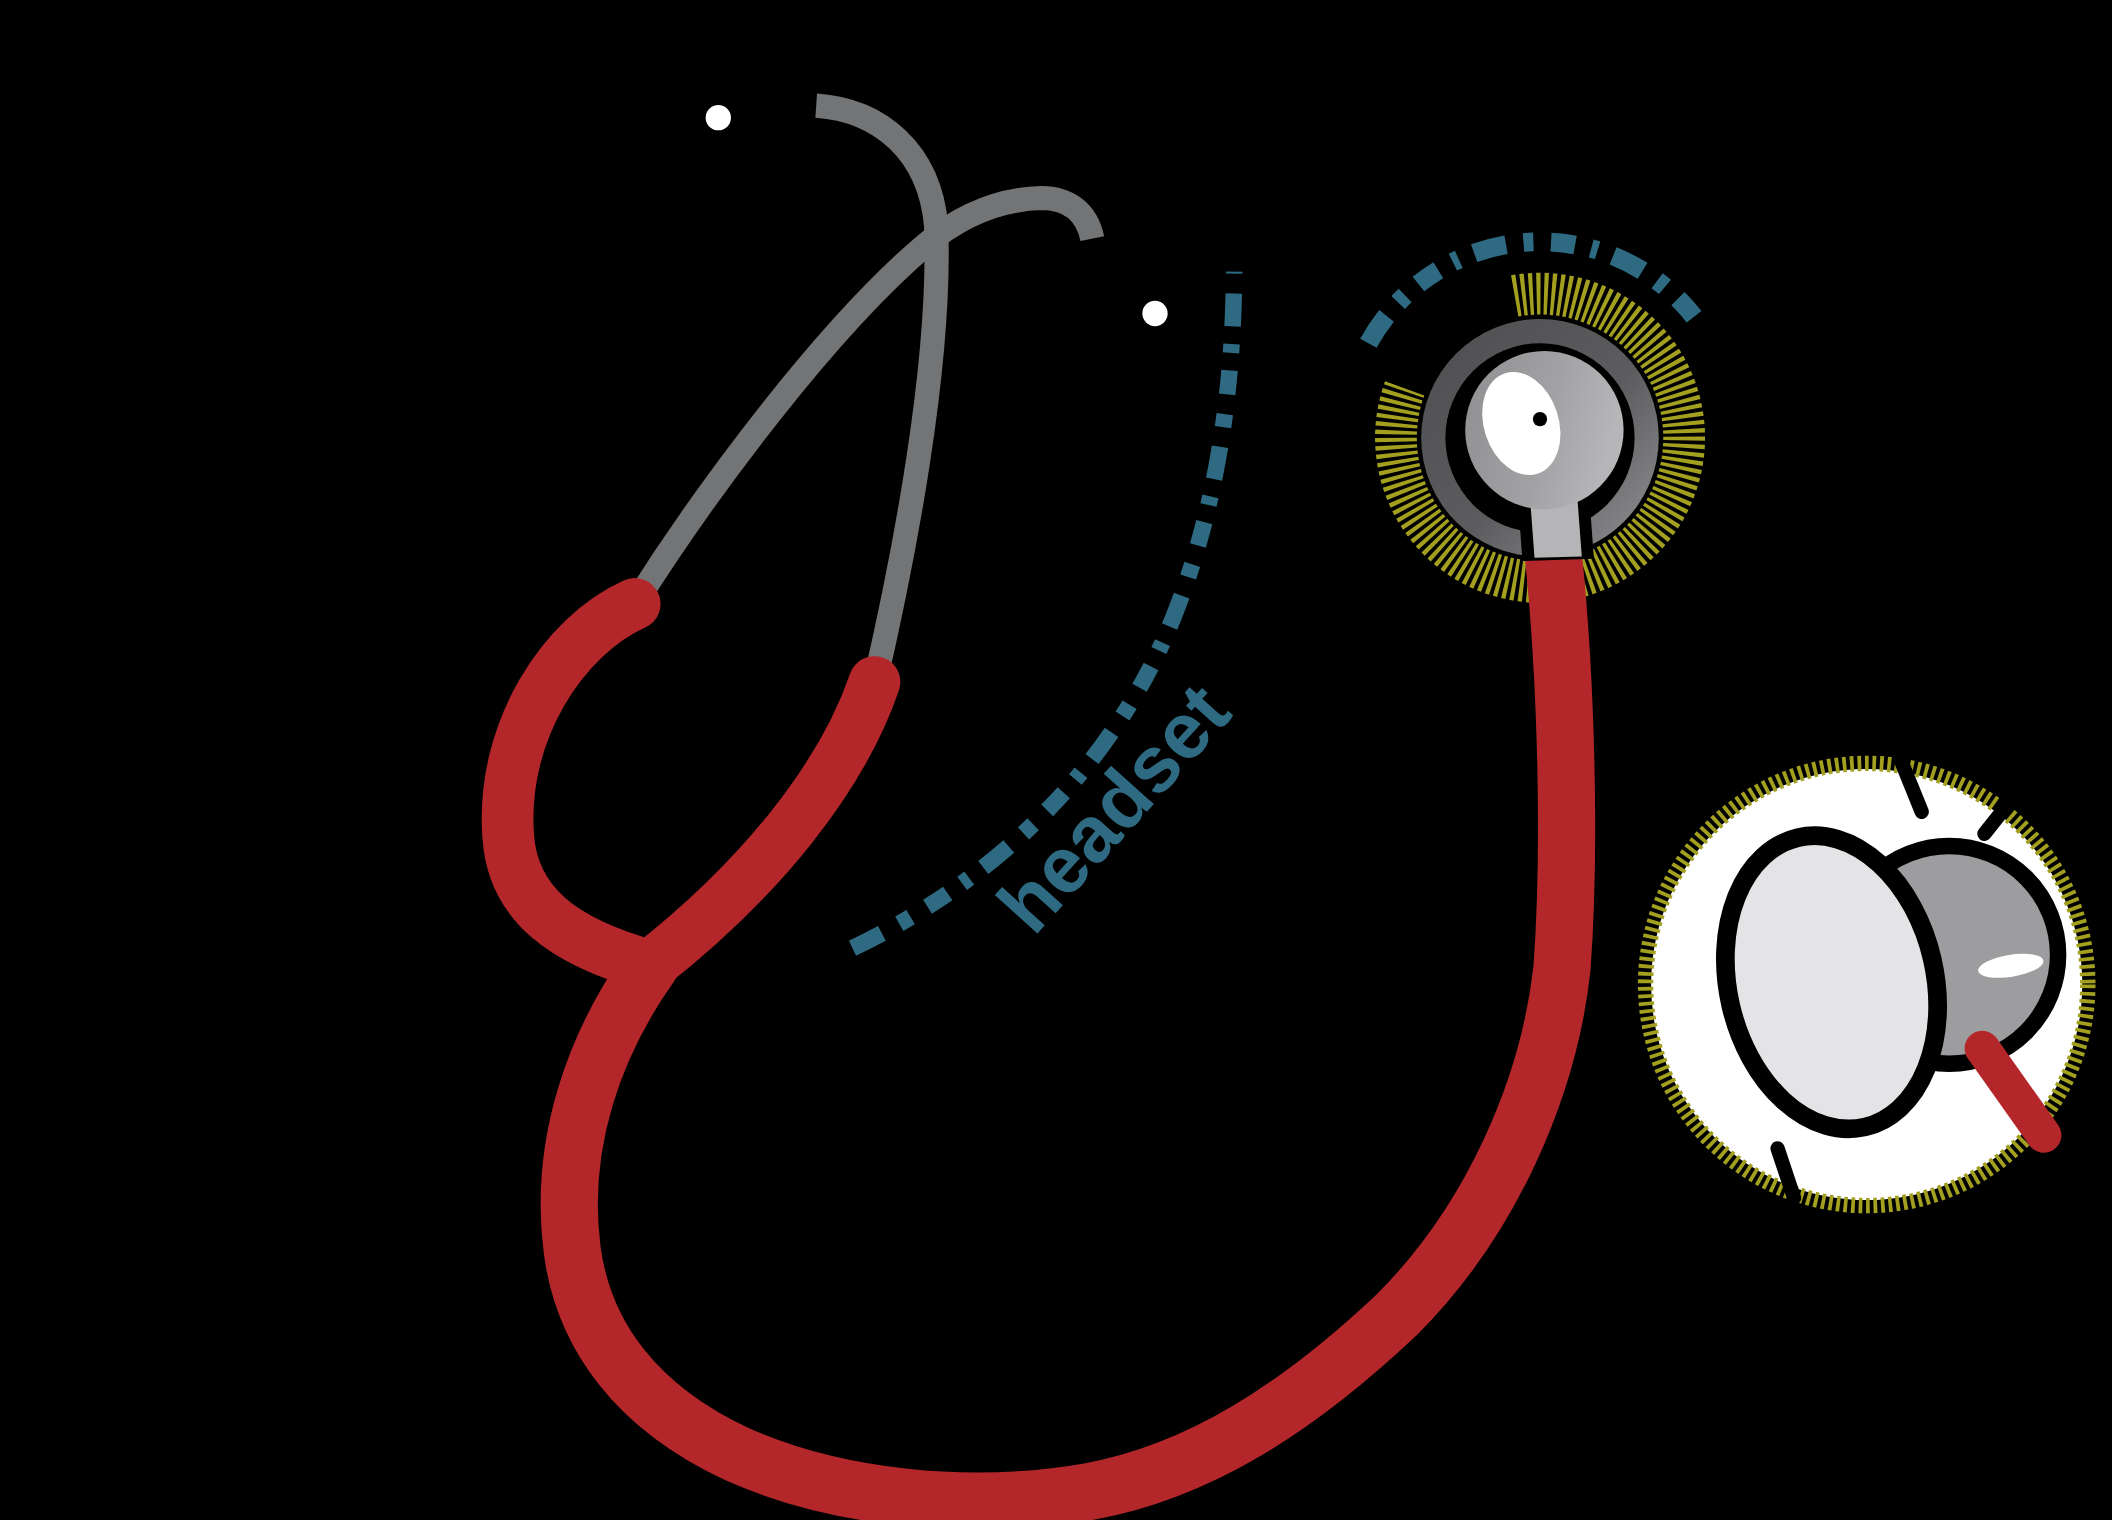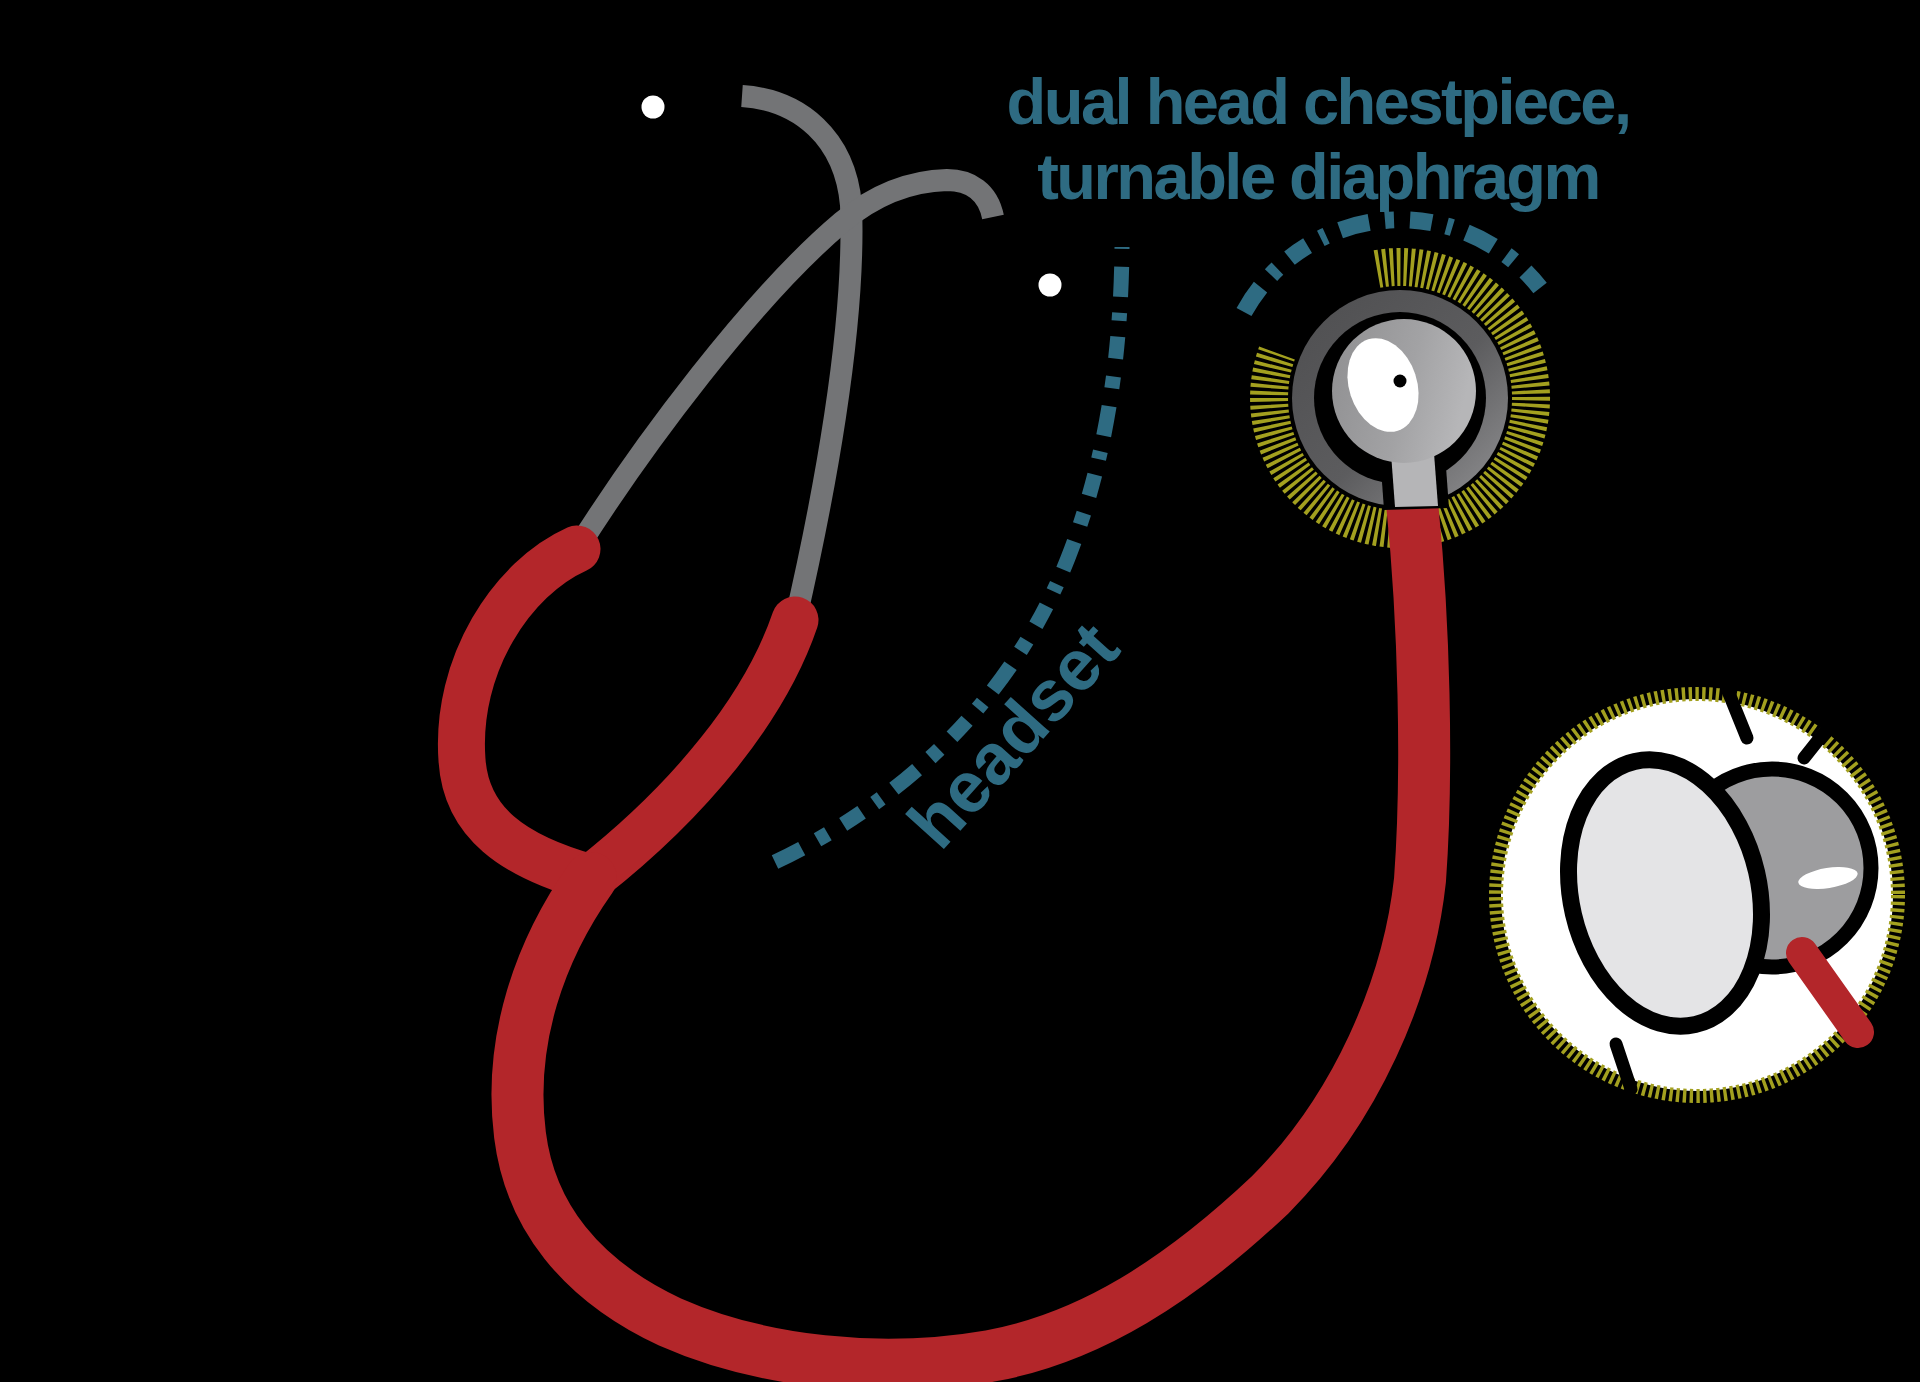--- a/index.html
+++ b/index.html
@@ -94,20 +94,16 @@
         <line x1="1804" y1="758" x2="1827" y2="729" stroke="#000000" stroke-width="13" stroke-linecap="round"></line>
         <line x1="1616" y1="1044" x2="1631" y2="1089" stroke="#000000" stroke-width="13" stroke-linecap="round"></line>
       </g>
       <circle cx="1772" cy="868" r="99" fill="#9d9d9f" stroke="#000000" stroke-width="15"></circle>
       <ellipse cx="1828" cy="878" rx="30" ry="10" fill="#ffffff" transform="rotate(-9 1828 878)"></ellipse>
       <ellipse cx="1665" cy="893" rx="94" ry="135" fill="#e4e4e6" stroke="#000000" stroke-width="17" transform="rotate(-13 1665 893)"></ellipse>
       <line x1="1802" y1="953" x2="1858" y2="1032" stroke="#b3262a" stroke-width="32" stroke-linecap="round"></line>
     </g>
   </svg>
 
-  <div class="label" id="chestpiece-label">
-    <div>dual head chestpiece,</div>
-    <div>turnable diaphragm</div>
-  </div>
 
   <div class="label" id="headset-label">headset</div>
 
 </div>
 
 </body></html>

